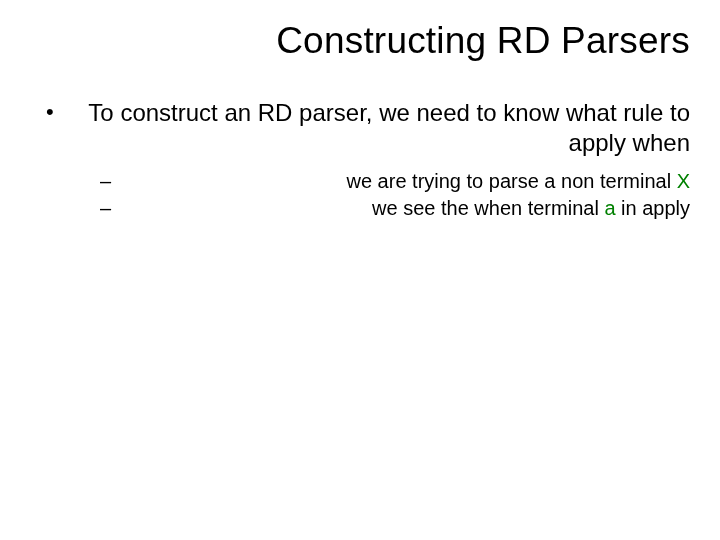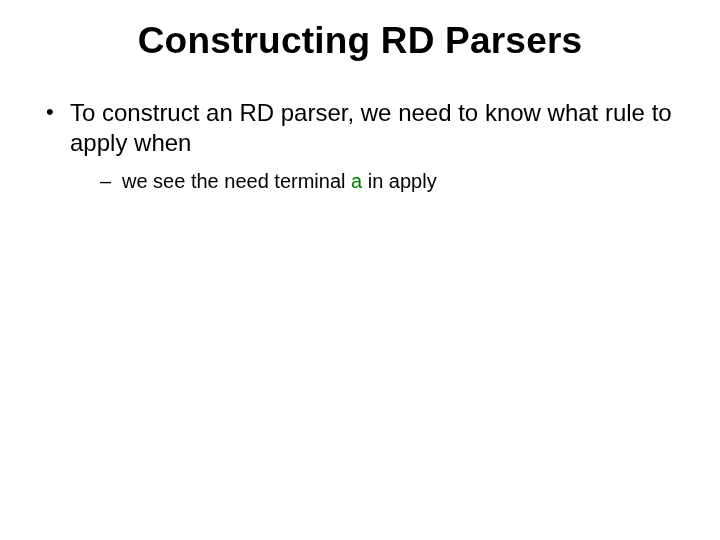--- a/index.html
+++ b/index.html
@@ -12,29 +12,30 @@
     color: #000000;
   }
   .slide {
     width: 720px;
     height: 540px;
     box-sizing: border-box;
     padding: 12px 30px 0 30px;
   }
   .title {
     font-size: 37px;
-    text-align: center;
+    text-align: right;
     margin: 8px 0 36px 0;
-    font-weight: 700;
+    font-weight: 400;
     letter-spacing: 0.2px;
   }
   ul.top {
     list-style: none;
     padding-left: 10px;
     margin: 0;
+    text-align: right;
   }
   ul.top > li {
     position: relative;
     padding-left: 30px;
     font-size: 24px;
     line-height: 1.25;
     margin-bottom: 8px;
   }
   ul.top > li::before {
     content: "•";
@@ -68,18 +69,21 @@
 <body>
 
 <div class="slide">
   <h1 class="title">Constructing RD Parsers</h1>
 
   <ul class="top">
     <li>
       <span>To construct an RD parser, we need to know what rule to apply when</span>
       <ul class="sub">
         <li>
-          <span>we see the need terminal </span><span class="hl">a</span><span> in apply</span>
+          <span>we are trying to parse a non terminal </span><span class="hl">X</span>
+        </li>
+        <li>
+          <span>we see the when terminal </span><span class="hl">a</span><span> in apply</span>
         </li>
       </ul>
     </li>
   </ul>
 </div>
 
 </body></html>

